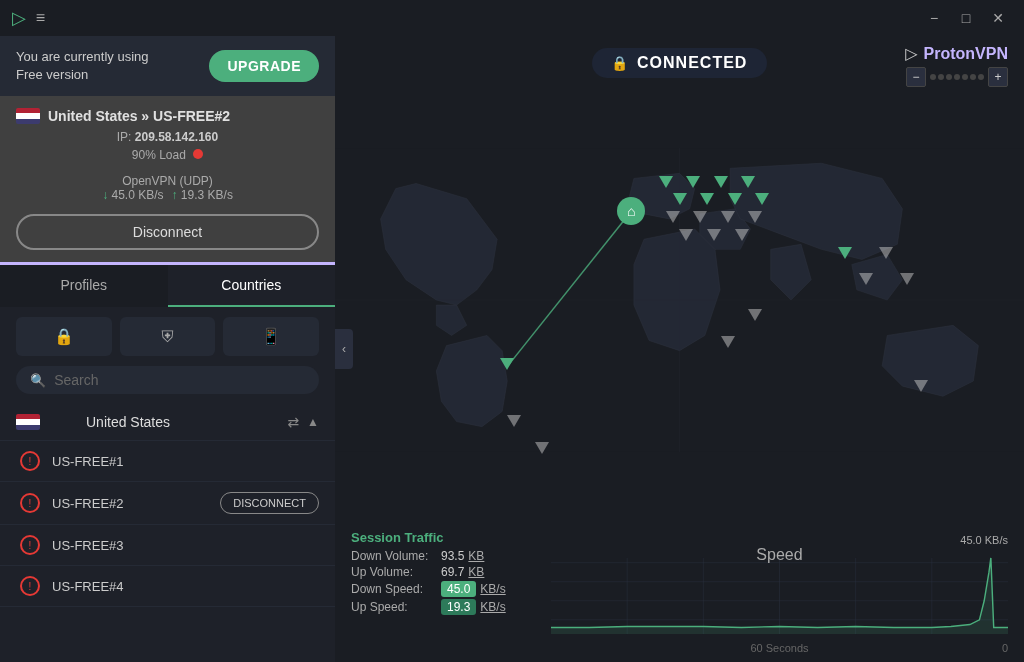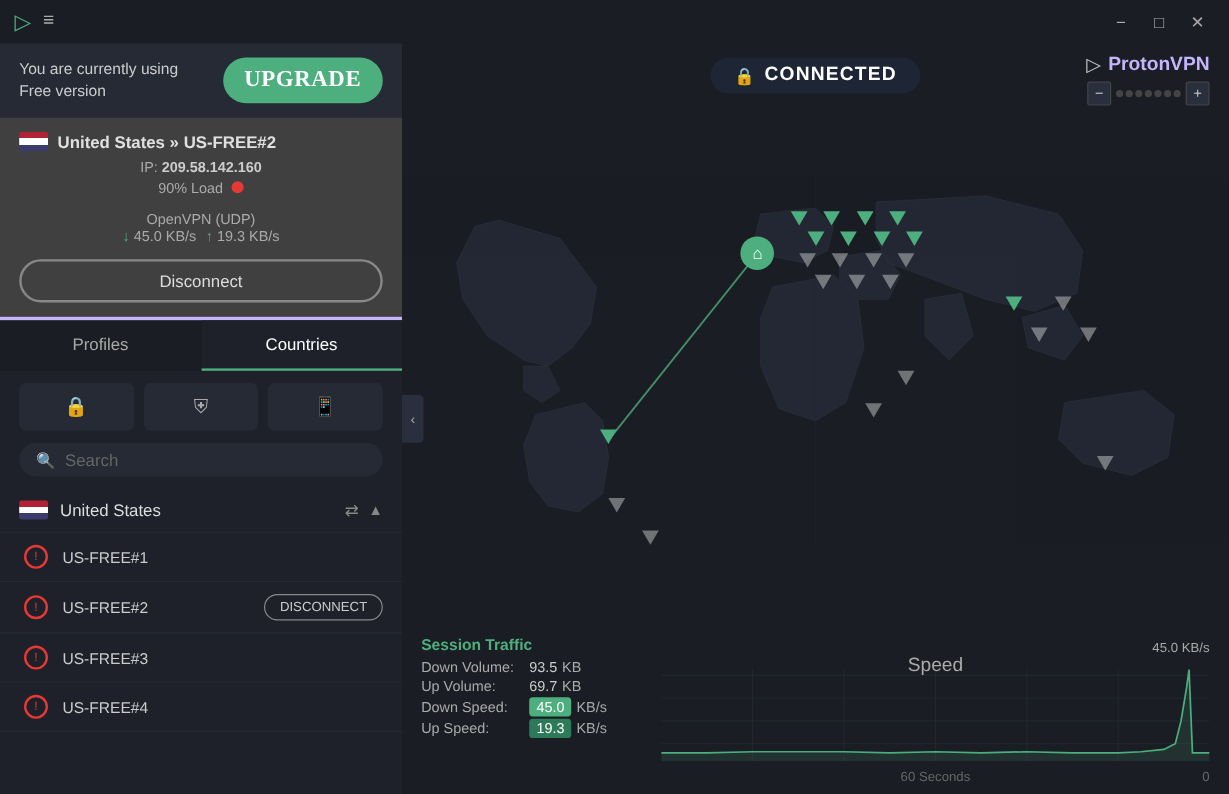--- a/index.html
+++ b/index.html
@@ -88,25 +88,24 @@
     }
     .banner-text span {
       display: block;
     }
     .upgrade-btn {
       background: #4caf7d;
       color: #fff;
       border: none;
       border-radius: 20px;
       padding: 8px 18px;
-      font-size: 19px;
+      font-size: 14px;
       font-weight: bold;
       cursor: pointer;
       letter-spacing: 0.5px;
-      font-family: Liberation Serif, serif;
     }
 
     
     .connection-info {
       background: #404040;
       padding: 12px 16px;
       flex-shrink: 0;
       border-bottom: 3px solid #c4b5fd;
     }
     .conn-flag-title {
@@ -264,20 +263,21 @@
       background: linear-gradient(180deg, #b22234 33%, #fff 33%, #fff 66%, #3c3b6e 66%);
       border-radius: 2px;
       margin-right: 10px;
       flex-shrink: 0;
     }
     .country-name {
       flex: 1;
       font-size: 14px;
       color: #ddd;
       font-weight: 500;
+      margin-left: 36px;
     }
     .country-actions {
       display: flex;
       align-items: center;
       gap: 8px;
     }
     .sort-icon { color: #888; font-size: 14px; }
     .chevron-icon { color: #888; font-size: 12px; }
 
     
@@ -512,20 +512,21 @@
     .stat-value.highlight {
       background: #4caf7d;
       color: #fff;
       padding: 1px 6px;
       border-radius: 3px;
     }
     .stat-unit {
       font-size: 12px;
       color: #aaa;
       margin-left: 4px;
+      text-decoration: underline;
     }
 
     
     .speed-chart {
       flex: 1;
       position: relative;
       padding-top: 4px;
     }
     .chart-label-top {
       position: absolute;

